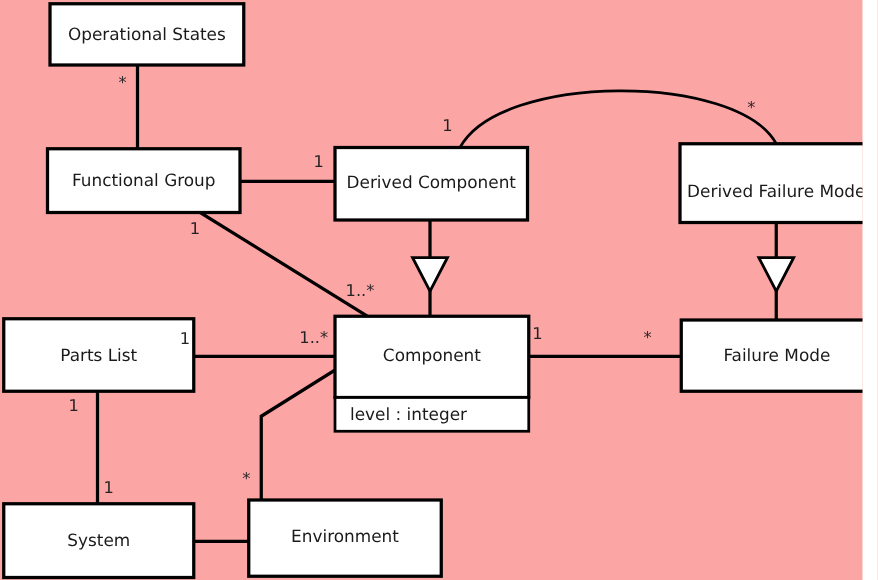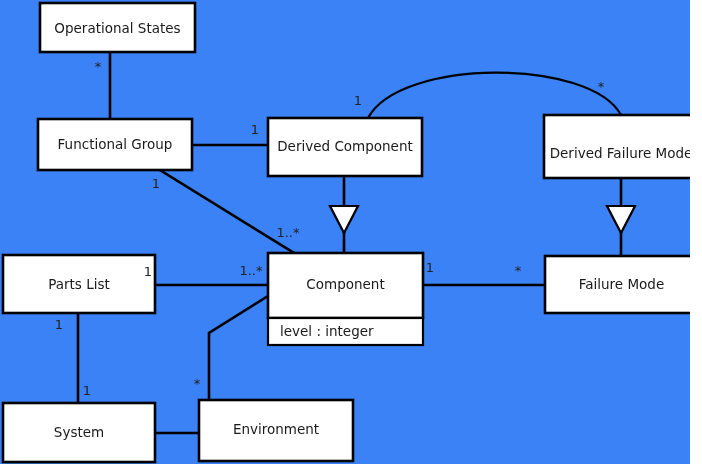--- a/index.html
+++ b/index.html
@@ -4,21 +4,21 @@
 <style>
   html, body {
     margin: 0;
     padding: 0;
     background: #ffffff;
   }
   #diagram-root {
     position: relative;
     width: 690px;
     height: 464px;
-    background: #3b82f6;
+    background: #fca5a5;
     overflow: hidden;
     font-family: "DejaVu Sans", sans-serif;
   }
   #uml-svg {
     position: absolute;
     left: 0;
     top: 0;
     width: 702px;
     height: 464px;
   }

